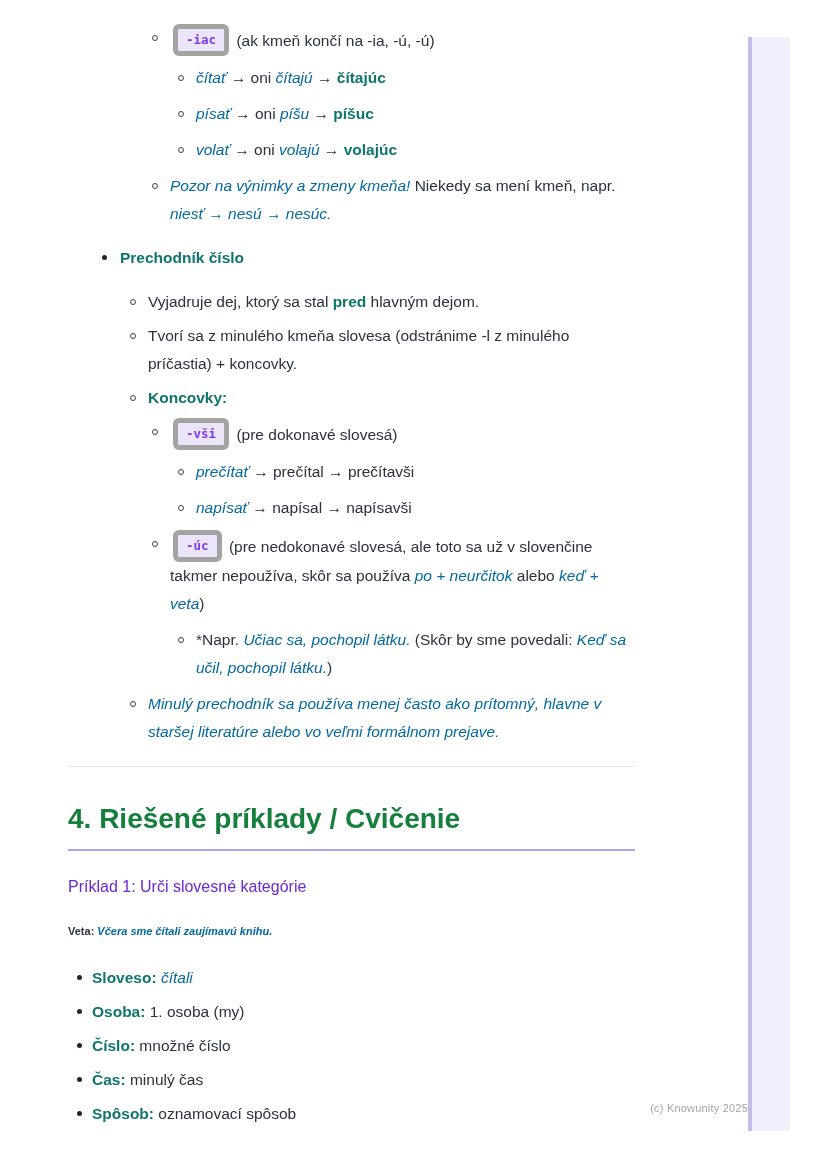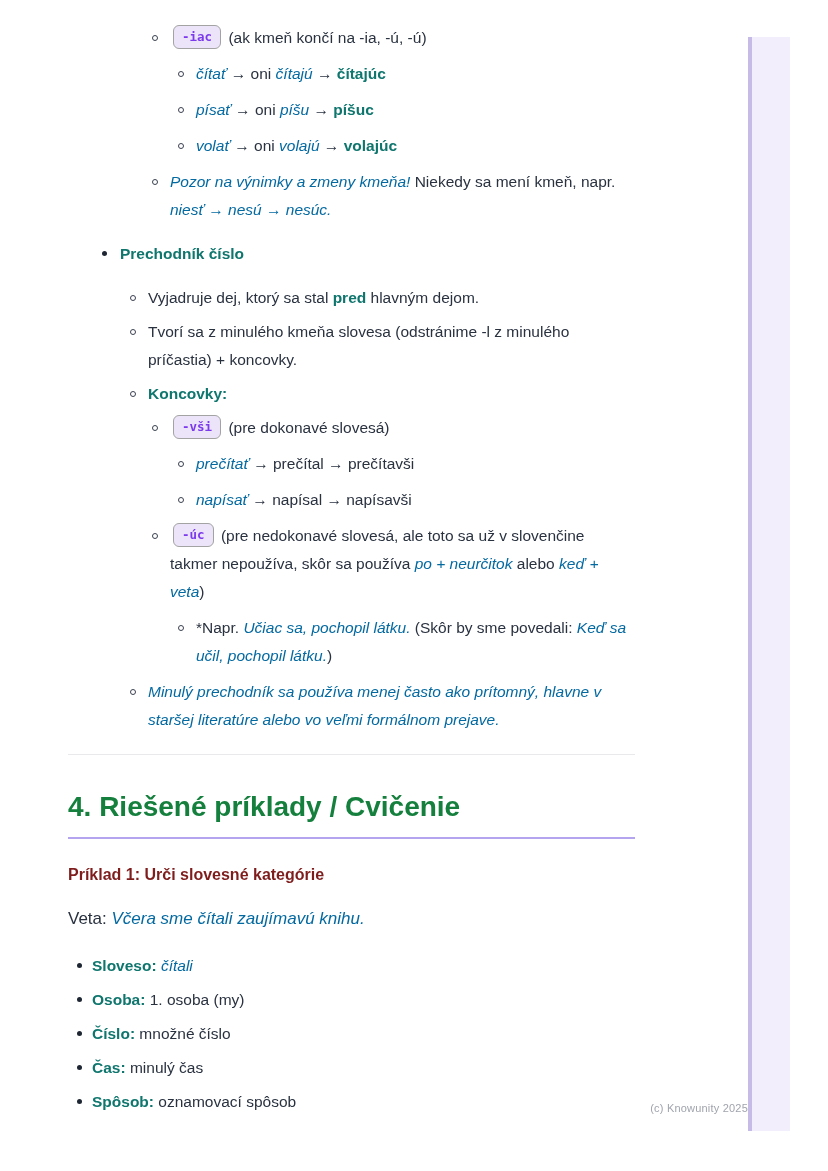--- a/index.html
+++ b/index.html
@@ -23,32 +23,32 @@
   .level-4{margin-left:128px;margin-top:8px;margin-bottom:8px;}
 
   
   .run-r{color:#2a3240;}
   .run-i{font-style:italic;color:#0369a1;}
   .run-b{font-weight:700;color:#0f766e;}
   .run-code{
     display:inline-block;
     font-family:"DejaVu Sans Mono","Liberation Mono",monospace;
     font-size:12.5px;font-weight:700;color:#7c3aed;
-    background:#ece5f9;border:1px solid #a3a3a3;border-radius:6px;
+    background:#ece5f9;border:5px solid #a3a3a3;border-radius:6px;
     padding:1px 8px;margin:0 3px;line-height:20px;vertical-align:2px;
   }
 
   .divider{border:none;border-top:1px solid #e9e9ec;margin:20px 0 0 0;width:100%;}
 
   .section-heading{
     margin:34px 0 0 0;font-size:28px;line-height:36px;font-weight:700;
     color:#15803d;padding-bottom:12px;border-bottom:2px solid #b4a3ee;
   }
-  .example-title{margin:24px 0 0 0;font-size:16px;line-height:24px;font-weight:700;color:#7f1d1d;}
-  .veta-line{margin:20px 0 0 0;font-size:17px;line-height:24px;}
+  .example-title{margin:24px 0 0 0;font-size:16px;line-height:24px;font-weight:400;color:#6d28d9;}
+  .veta-line{margin:20px 0 0 0;font-size:11px;line-height:24px;font-weight:bold;}
 
   .example-list{margin-top:22px;}
   .example-list .li{margin:8px 0;line-height:26px;}
   .example-list .level-1{margin-left:24px;}
   .example-list .bullet{left:-15px;top:10px;}
 
   
   .watermark{
     position:absolute;right:80px;top:1102px;font-size:11px;color:#a0a4ad;
     z-index:1;letter-spacing:0.2px;

